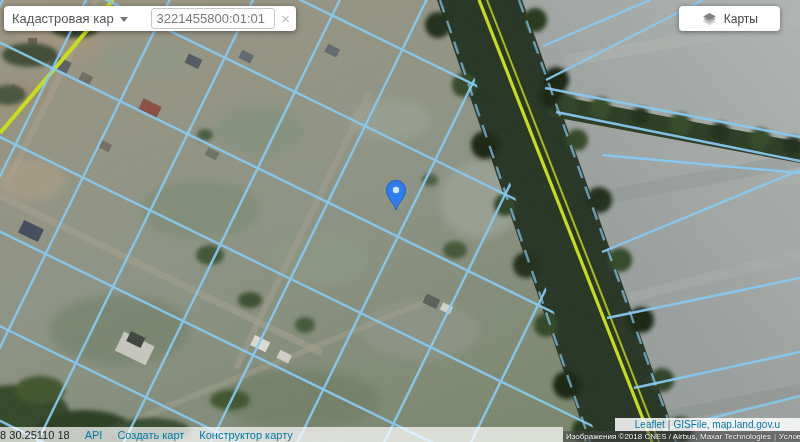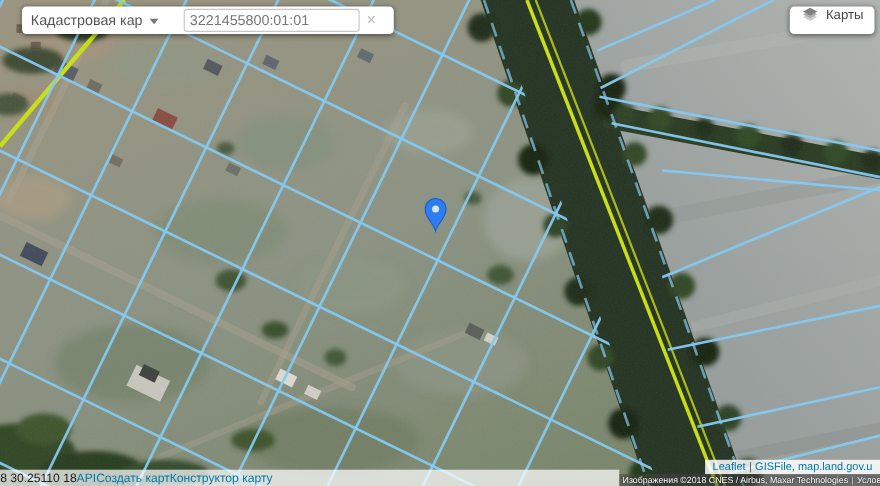--- a/index.html
+++ b/index.html
@@ -7,44 +7,44 @@
          font-family:"Liberation Sans",sans-serif;background:#8c9283;}
   .stage svg.map{position:absolute;left:0;top:0;}
 
   
   .pl{stroke:var(--parcel-line,#85c9f1);stroke-width:2.4;fill:none;opacity:.95;}
   .pld{stroke-dasharray:13 9;opacity:.7;}
   .rd{stroke:var(--road-line,#c9e010);fill:none;}
   .vroad{stroke:#a8a08d;fill:none;stroke-linecap:round;}
 
   
-  .searchbar{position:absolute;left:20px;top:6px;height:25px;width:338px;background:#fff;
+  .searchbar{position:absolute;left:4px;top:6px;height:25px;width:292px;background:#fff;
     border-radius:4px;box-shadow:0 1px 5px rgba(0,0,0,.45);display:flex;align-items:center;
-    padding:0 16px 0 8px;box-sizing:border-box;z-index:5;}
+    padding:0 6px 0 8px;box-sizing:border-box;z-index:5;}
   .cat{display:flex;align-items:center;gap:6px;font-size:13px;color:#555;cursor:pointer;white-space:nowrap;}
   .caret{width:0;height:0;border-left:4px solid transparent;border-right:4px solid transparent;
     border-top:5px solid #777;margin-top:1px;}
   .q{flex:1;margin-left:23px;height:19px;border:1px solid #c6c6c6;border-radius:3px;font-size:13px;
     color:#777;padding:0 5px;font-family:inherit;outline:none;min-width:0;background:#fff;}
   .clear{color:#bbb;font-size:15px;margin-left:6px;cursor:pointer;line-height:1;}
 
   
-  .layersbtn{position:absolute;right:5px;top:6px;height:25px;background:#fff;border-radius:4px;
-    box-shadow:0 1px 5px rgba(0,0,0,.45);display:flex;align-items:flex-start;gap:6px;padding:0 10px;
+  .layersbtn{position:absolute;right:20px;top:6px;height:25px;background:#fff;border-radius:4px;
+    box-shadow:0 1px 5px rgba(0,0,0,.45);display:flex;align-items:center;gap:6px;padding:0 22px;
     font-size:12px;color:#444;cursor:pointer;z-index:5;}
 
   
   .bbar{position:absolute;left:0;bottom:0;width:563px;height:15px;background:rgba(255,255,255,.72);
     display:flex;align-items:center;font-size:11px;color:#1c1c1c;z-index:5;white-space:nowrap;overflow:hidden;}
   .coords{margin-left:-6px;}
-  .blink{color:var(--link,#0078a8);text-decoration:none;cursor:pointer;}
+  .blink{color:var(--link,#0078a8);margin-left:15px;text-decoration:none;cursor:pointer;}
 
   
   .attr1{position:absolute;right:0;bottom:11px;height:13px;line-height:13px;background:rgba(255,255,255,.85);
-    font-size:10px;padding:0 7px;color:#333;z-index:5;white-space:nowrap;margin-left:40px;}
+    font-size:10px;padding:0 20px;color:#333;z-index:5;white-space:nowrap;margin-left:40px;}
   .attr1 a{color:var(--link,#0078a8);text-decoration:none;cursor:pointer;}
   .attr1 .sep{margin:0 3px;color:#555;}
   .attr2{position:absolute;right:0;bottom:0;height:11px;line-height:11px;width:237px;
     background:rgba(70,70,70,.55);color:#fff;font-size:8px;padding:0 3px;z-index:5;white-space:nowrap;
     overflow:hidden;box-sizing:border-box;text-shadow:0 0 2px rgba(0,0,0,.8);}
   .attr2 .sep2{margin:0 3px;color:#ddd;}
   .attr2 a{color:#fff;text-decoration:none;cursor:pointer;}
 </style>
 </head>
 <body>

